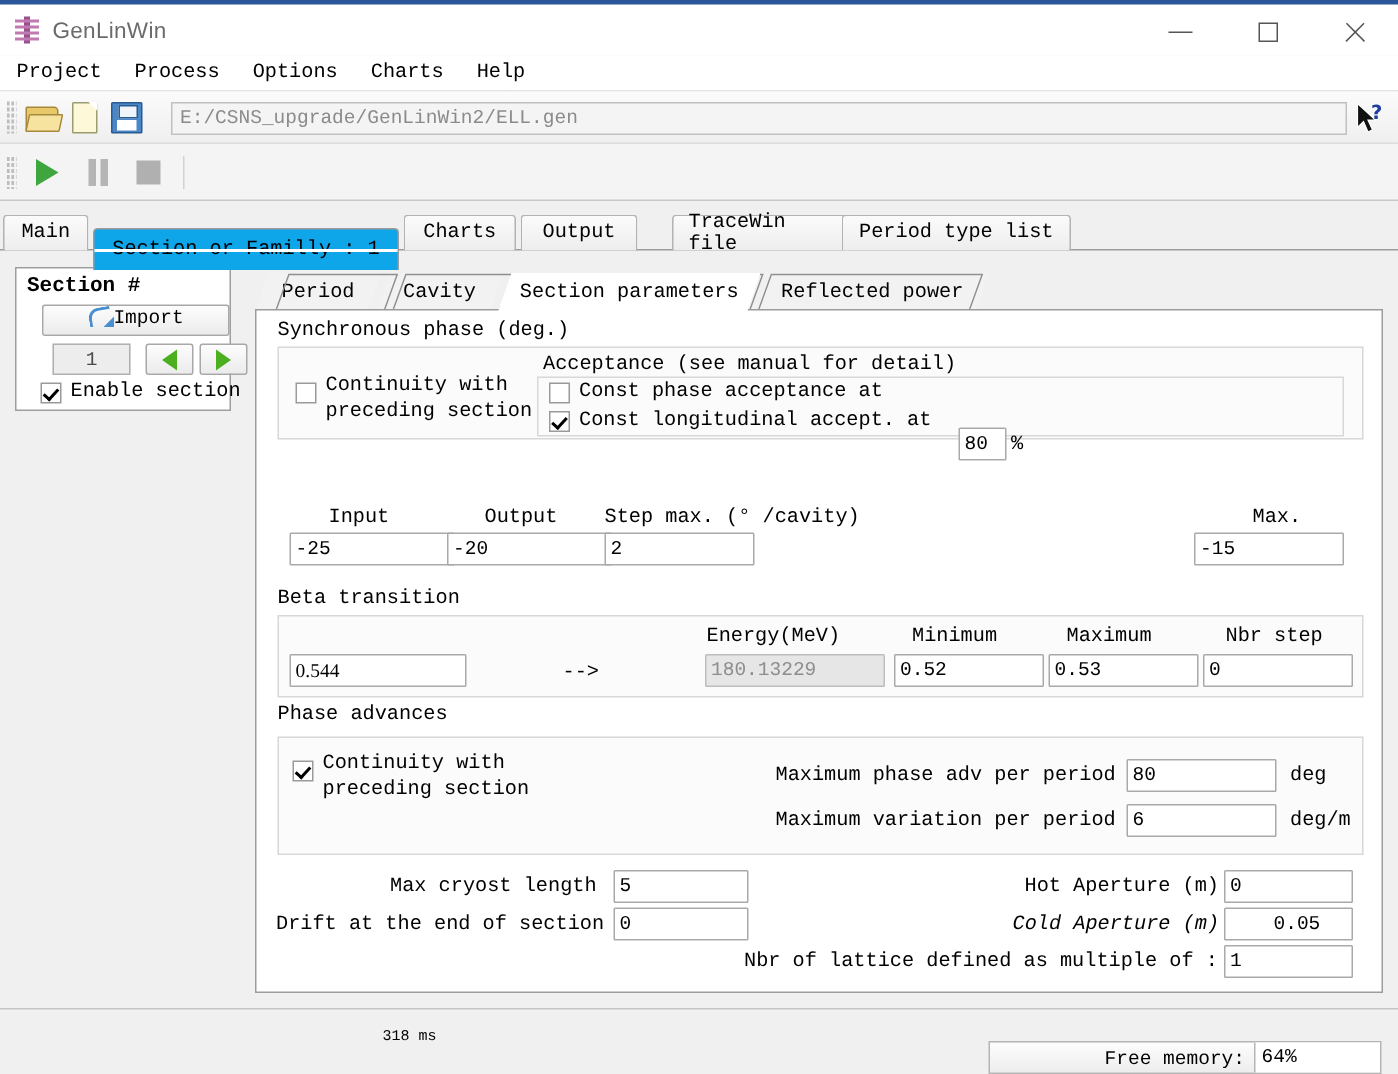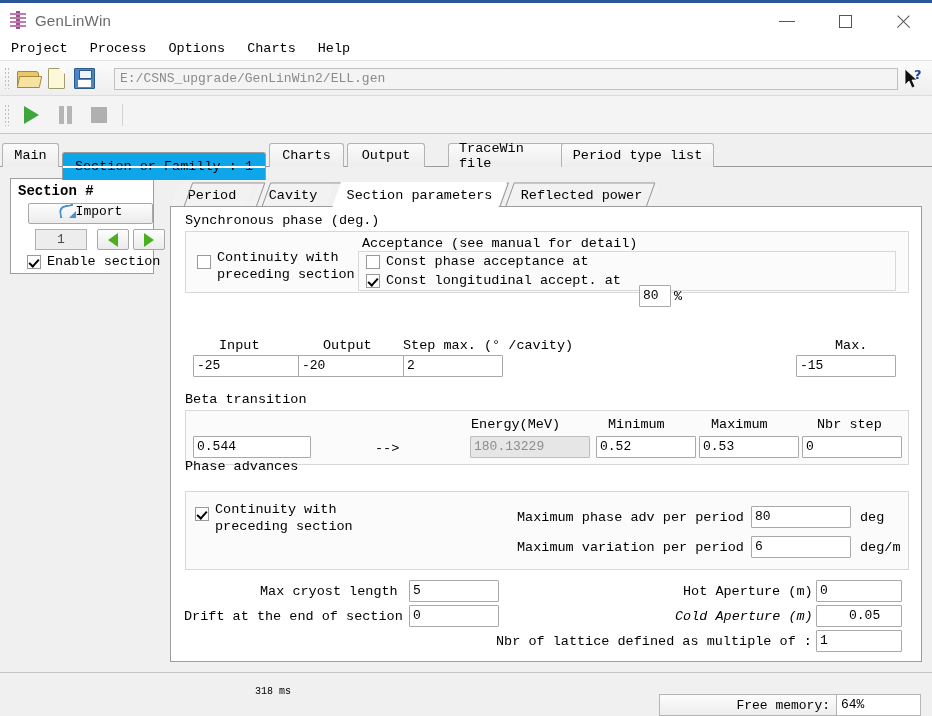--- a/index.html
+++ b/index.html
@@ -415,36 +415,36 @@
 
     <div class="lab" style="left:232px; top:131px;">Step max. (° /cavity)</div>
     <div class="inp" style="left:232px; top:148px; width:100px;">2</div>
 
     <div class="lab" style="left:664px; top:131px;">Max.</div>
     <div class="inp" style="left:625px; top:148px; width:100px;">-15</div>
 
     <div class="grp-label" style="left:14px; top:185px;">Beta transition</div>
     <div class="grp-box" style="left:14px; top:203px; width:724px; height:55px;"></div>
 
-    <div class="inp" style="left:22px; top:229px; width:118px;">0.544</div>
+    <div class="inp" style="left:22px; top:229px; width:118px;font-family:Liberation Serif, serif;">0.544</div>
     <div class="lab" style="left:204px; top:234px;">--&gt;</div>
 
     <div class="lab" style="left:300px; top:210px;">Energy(MeV)</div>
     <div class="inp disabled" style="left:299px; top:229px; width:120px;">180.13229</div>
 
     <div class="lab" style="left:437px; top:210px;">Minimum</div>
     <div class="inp" style="left:425px; top:229px; width:100px;">0.52</div>
 
     <div class="lab" style="left:540px; top:210px;">Maximum</div>
     <div class="inp" style="left:528px; top:229px; width:100px;">0.53</div>
 
     <div class="lab" style="left:646px; top:210px;">Nbr step</div>
     <div class="inp" style="left:631px; top:229px; width:100px;">0</div>
 
-    <div class="grp-label" style="left:14px; top:252px;">Phase advances</div>
+    <div class="grp-label" style="left:14px; top:262px;">Phase advances</div>
     <div class="grp-box" style="left:14px; top:284px; width:724px; height:79px;"></div>
 
     <div style="position:absolute;left:24px;top:294px;display:flex;align-items:flex-start;">
       <span class="cb checked" style="margin-top:6px"></span>
       <span class="cb-label" style="line-height:17px;">
         <span>Continuity with</span><br>
         <span>preceding section</span>
       </span>
     </div>
 

